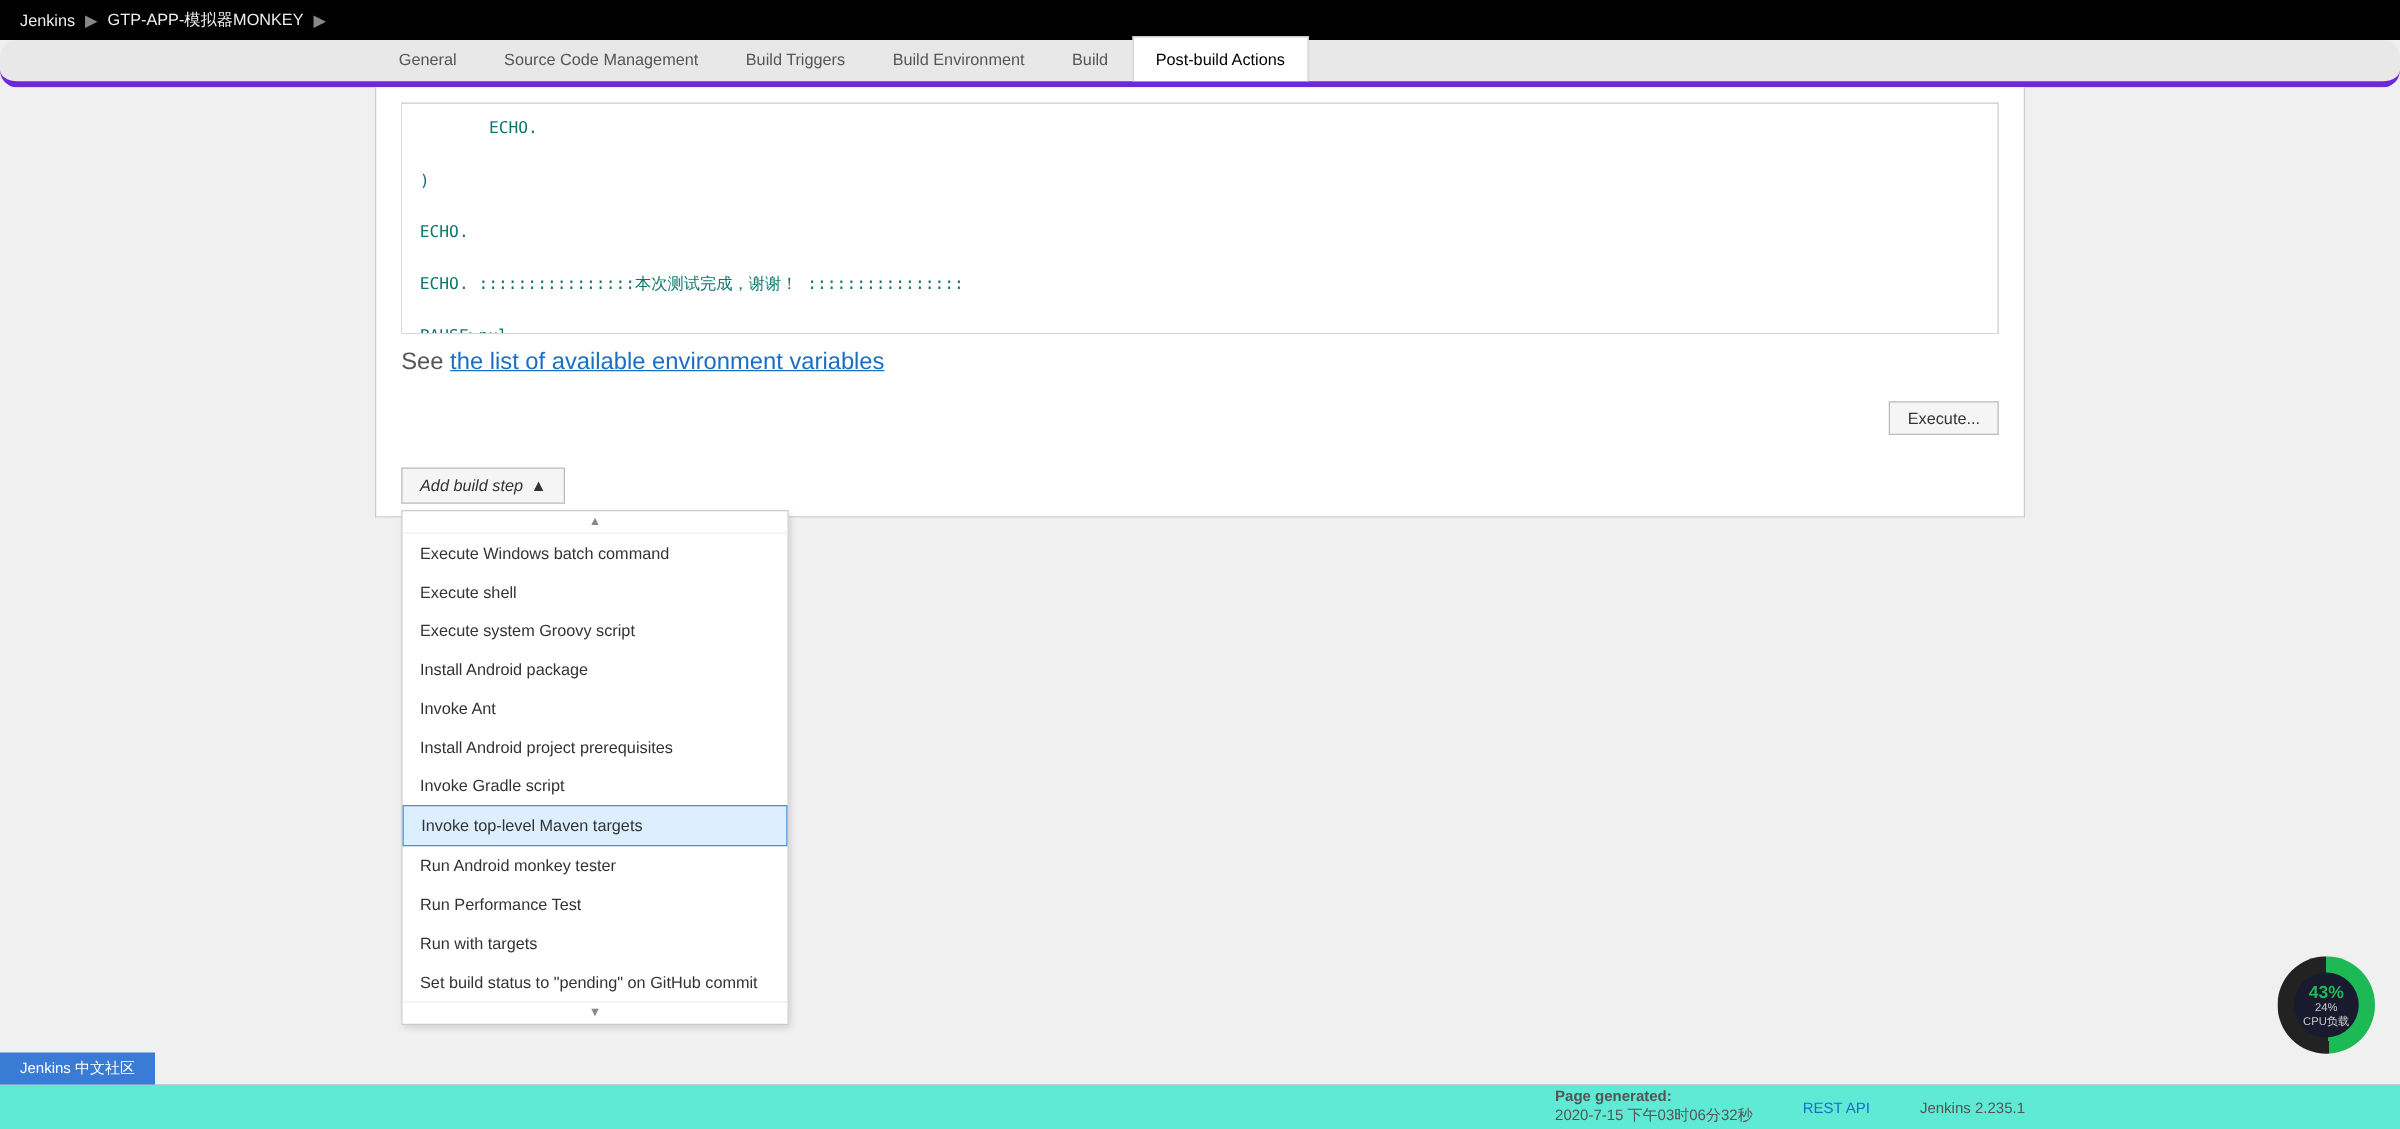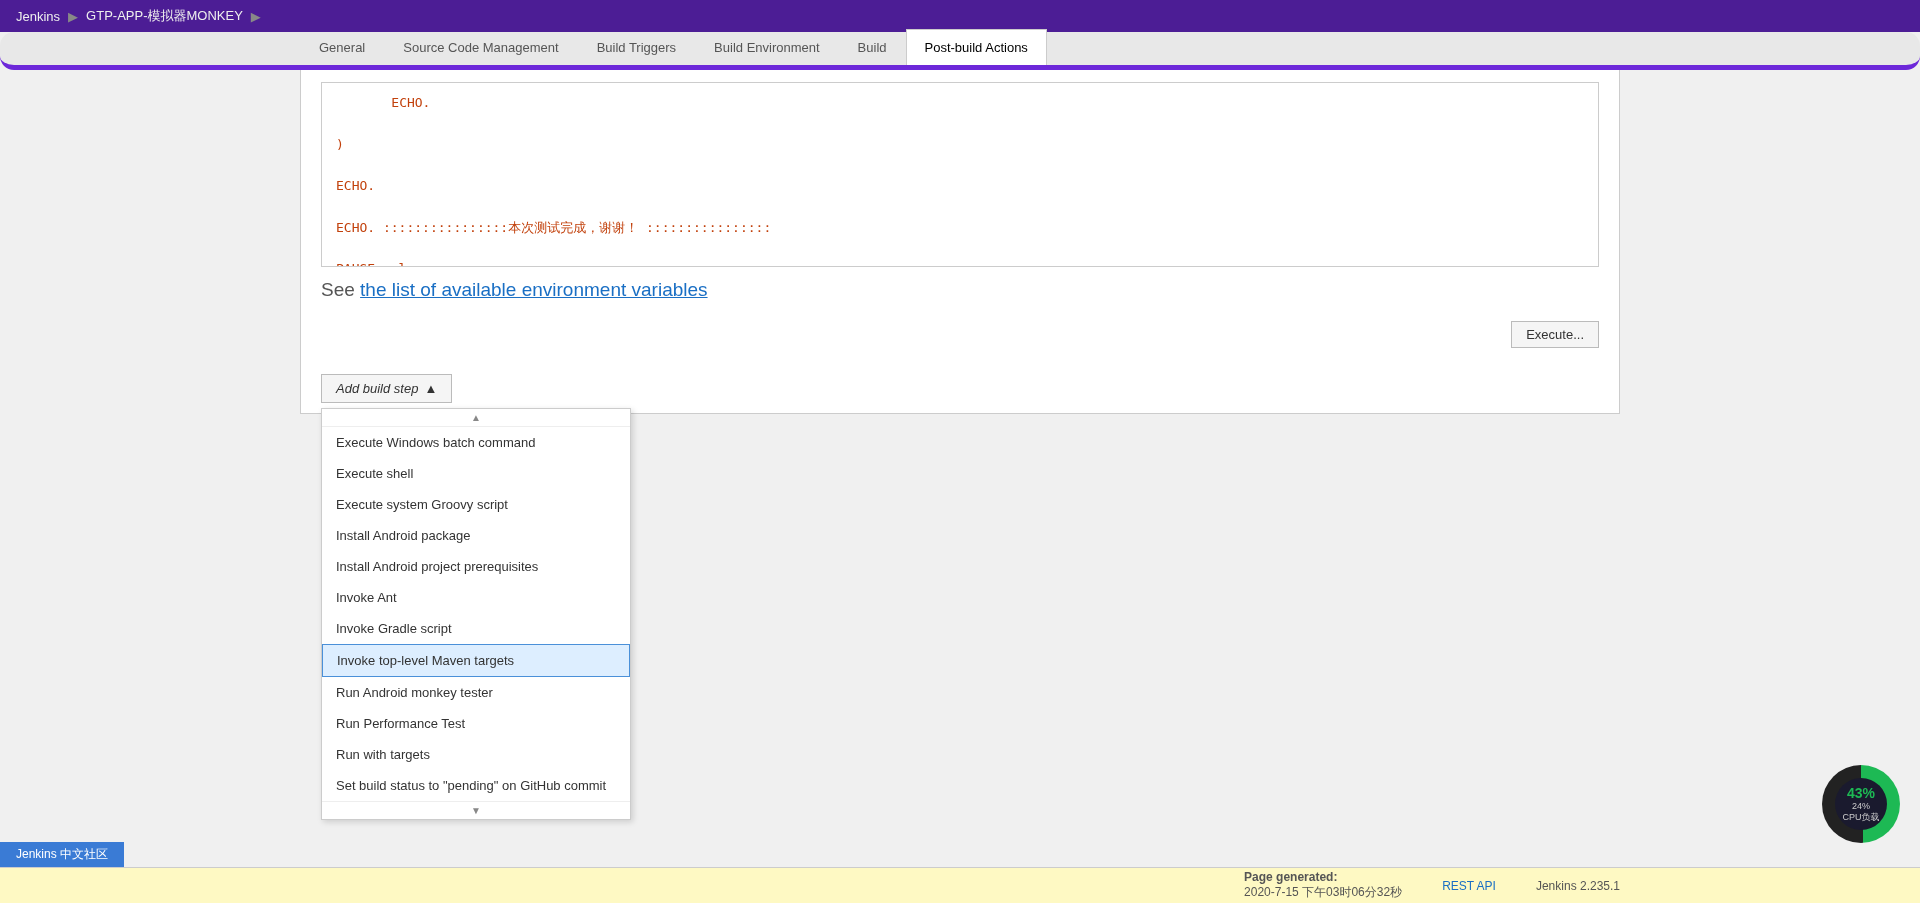--- a/index.html
+++ b/index.html
@@ -9,21 +9,21 @@
       background: #f0f0f0;
       color: #333;
       width: 1920px;
       height: 903px;
       overflow: hidden;
       position: relative;
     }
 
     
     .top-bar {
-      background: #4c1d95;
+      background: #000000;
       color: #eee;
       height: 32px;
       display: flex;
       align-items: center;
       padding: 0 16px;
       gap: 8px;
       font-size: 13px;
     }
 
     
@@ -65,21 +65,21 @@
       position: relative;
     }
 
     
     .code-area {
       background: #fff;
       border: 1px solid #ccc;
       margin: 0 20px;
       font-family: monospace;
       font-size: 13px;
-      color: #c2410c;
+      color: #0f766e;
       height: 185px;
       overflow-y: scroll;
       padding: 10px 14px;
       position: relative;
     }
     .code-line {
       line-height: 1.6;
       white-space: pre;
     }
     .code-line.indent {
@@ -180,21 +180,21 @@
 
     
     
 
     
     .footer {
       position: fixed;
       bottom: 0;
       left: 0;
       right: 0;
-      background: #fef9c3;
+      background: #5eead4;
       border-top: 1px solid #ccc;
       height: 36px;
       display: flex;
       align-items: center;
       padding: 0 300px;
       justify-content: flex-end;
       gap: 40px;
       font-size: 12px;
       color: #555;
     }
@@ -300,22 +300,22 @@
         <span>Add build step</span>
         <span>▲</span>
       </button>
 
       <div class="dropdown-menu">
         <div class="dropdown-arrow-up">▲</div>
         <div class="dropdown-item">Execute Windows batch command</div>
         <div class="dropdown-item">Execute shell</div>
         <div class="dropdown-item">Execute system Groovy script</div>
         <div class="dropdown-item">Install Android package</div>
+        <div class="dropdown-item">Invoke Ant</div>
         <div class="dropdown-item">Install Android project prerequisites</div>
-        <div class="dropdown-item">Invoke Ant</div>
         <div class="dropdown-item">Invoke Gradle script</div>
         <div class="dropdown-item selected">Invoke top-level Maven targets</div>
         <div class="dropdown-item">Run Android monkey tester</div>
         <div class="dropdown-item">Run Performance Test</div>
         <div class="dropdown-item">Run with targets</div>
         <div class="dropdown-item">Set build status to "pending" on GitHub commit</div>
         <div class="dropdown-arrow-down">▼</div>
       </div>
     </div>
   </div>

